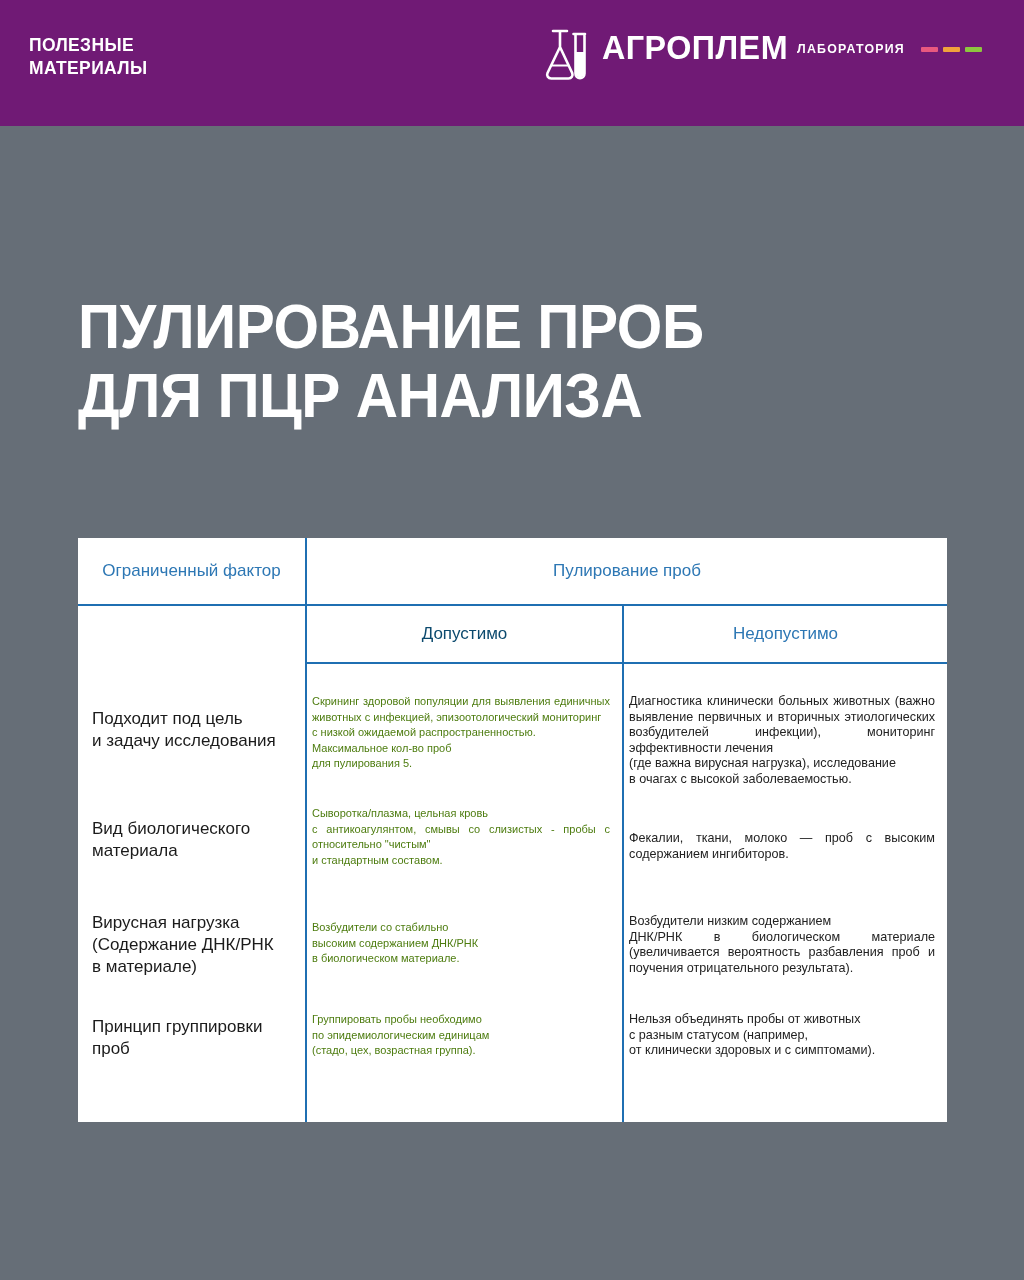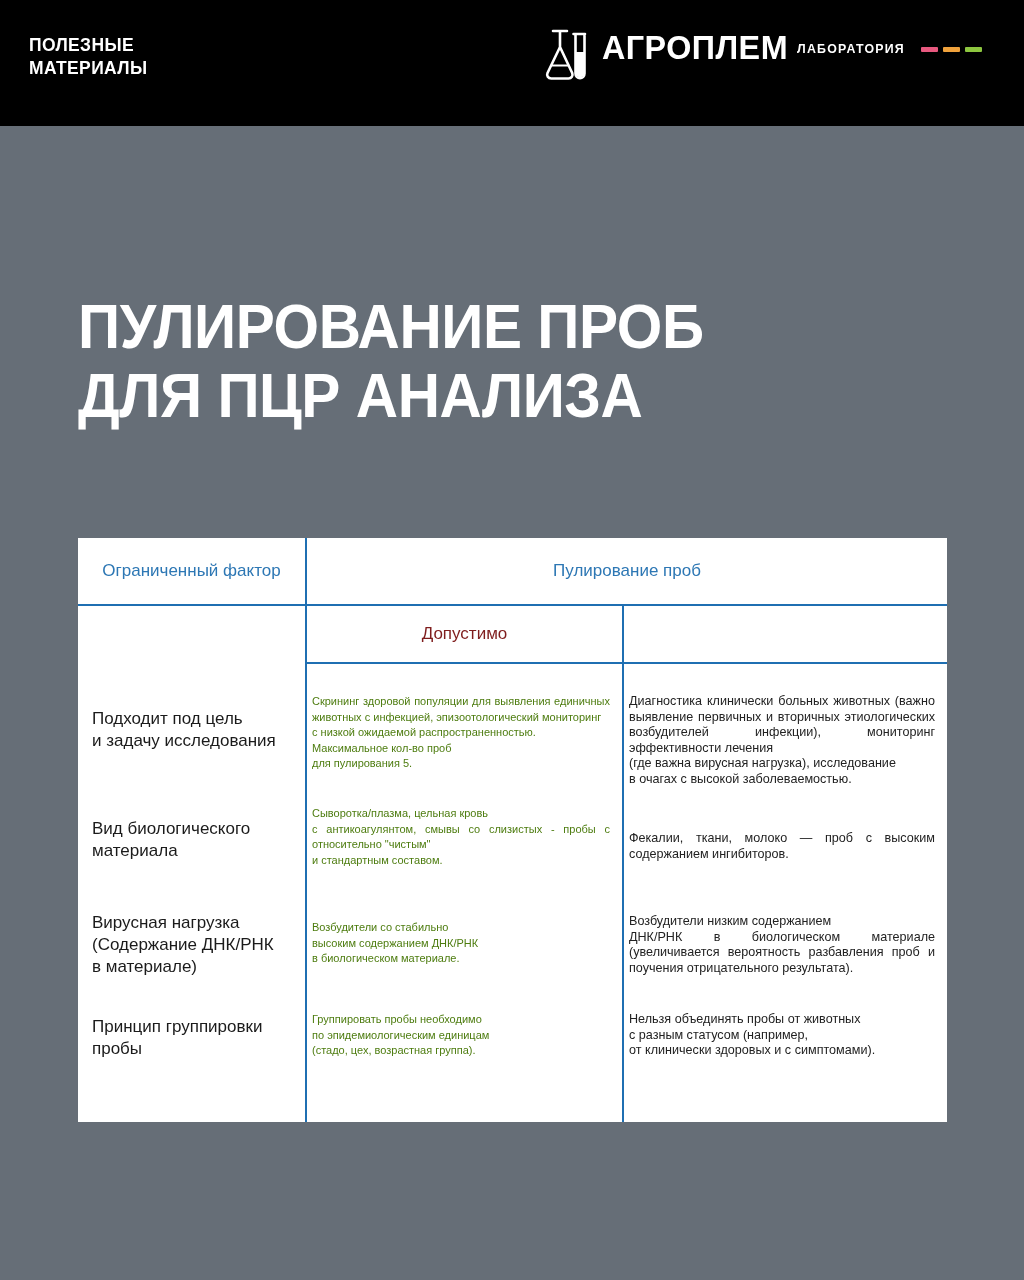--- a/index.html
+++ b/index.html
@@ -230,21 +230,21 @@
     font-size: 12.6px;
     line-height: 15.6px;
     font-family: "Liberation Sans", sans-serif;
     white-space: pre-line;
   }
   .justify { text-align: justify; }
 </style>
 </head>
 <body style="background: rgb(102, 110, 119);">
 
-<div class="topbar" style="background: #000000;">
+<div class="topbar" style="background: #701a75;">
 
   <div class="topbar-title">ПОЛЕЗНЫЕ
 МАТЕРИАЛЫ</div>
 
   <div class="logo">
 
     <svg class="logo-mark" viewBox="0 0 50 54">
 
       <path d="M13 3 L27 3 M20 3 L20 19 L7.5 45 C6.3 47.8 8.2 50.5 11.2 50.5 L28.5 50.5 C31.5 50.5 33.3 47.8 32.2 45 L20 19" fill="none" stroke="#ffffff" stroke-width="2.6" stroke-linecap="round" stroke-linejoin="round"></path>
       <path d="M11.5 37.5 L28.5 37.5" fill="none" stroke="#ffffff" stroke-width="2.2" stroke-linecap="round"></path>
@@ -274,22 +274,23 @@
 
   <div class="vrule col1" style="background: rgb(31, 111, 178);"></div>
   <div class="vrule col2" style="background: rgb(31, 111, 178);"></div>
   <div class="hrule h1" style="background: rgb(31, 111, 178);"></div>
   <div class="hrule h2" style="background: rgb(31, 111, 178);"></div>
 
   <div class="th-factor" style="color: rgb(45, 119, 180);">Ограниченный фактор</div>
 
   <div class="th-pooling" style="color: rgb(45, 119, 180);">Пулирование проб</div>
 
-  <div class="th-allow" style="color: #7f1d1d;">Допустимо</div>
-
+  <div class="th-allow" style="color: #0c4a6e;">Допустимо</div>
+
+  <div class="th-deny" style="color: rgb(45, 119, 180);">Недопустимо</div>
 
   <div class="tbody">
 
     <div class="row" style="top:0px;">
       <div class="cell-factor" style="top:44px;">Подходит под цель
 и задачу исследования</div>
       <div class="cell-allow justify" style="top:30px;">Скрининг здоровой популяции для выявления единичных животных с инфекцией, эпизоотологический мониторинг
 с низкой ожидаемой распространенностью.
 Максимальное кол-во проб
 для пулирования 5.</div>
@@ -313,21 +314,21 @@
 в материале)</div>
       <div class="cell-allow" style="top:48px;">Возбудители со стабильно
 высоким содержанием ДНК/РНК
 в биологическом материале.</div>
       <div class="cell-deny justify" style="top:42px;">Возбудители низким содержанием
 ДНК/РНК в биологическом материале (увеличивается вероятность разбавления проб и поучения отрицательного результата).</div>
     </div>
 
     <div class="row" style="top:310px;">
       <div class="cell-factor" style="top:42px;">Принцип группировки
-пробы</div>
+проб</div>
       <div class="cell-allow" style="top:38px;">Группировать пробы необходимо
 по эпидемиологическим единицам
 (стадо, цех, возрастная группа).</div>
       <div class="cell-deny" style="top:38px;">Нельзя объединять пробы от животных
 с разным статусом (например,
 от клинически здоровых и с симптомами).</div>
     </div>
 
   </div>
 </div>

